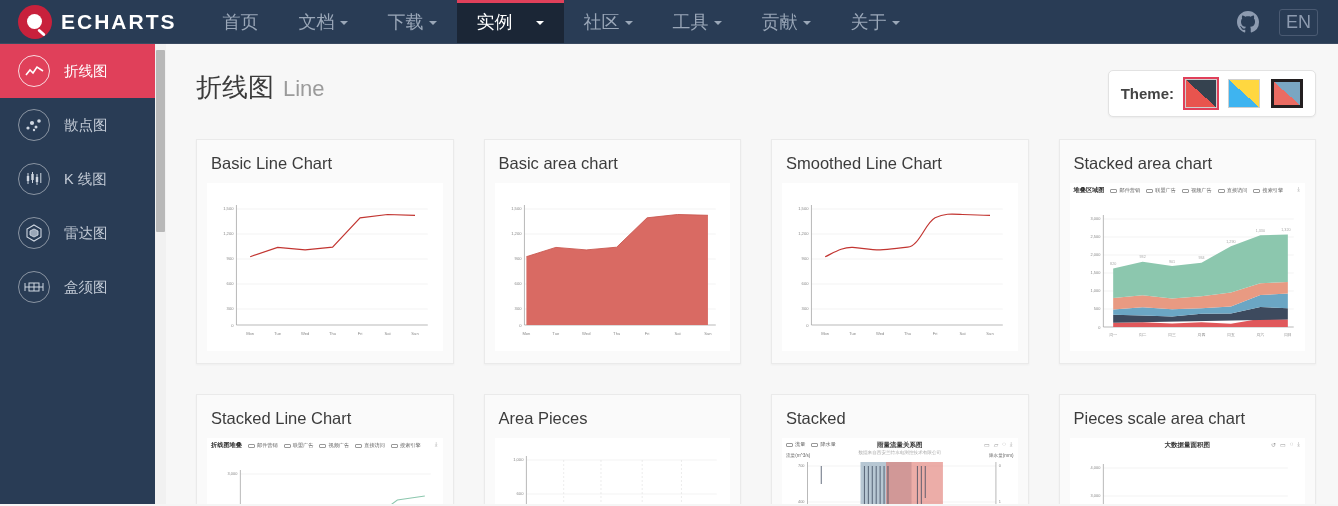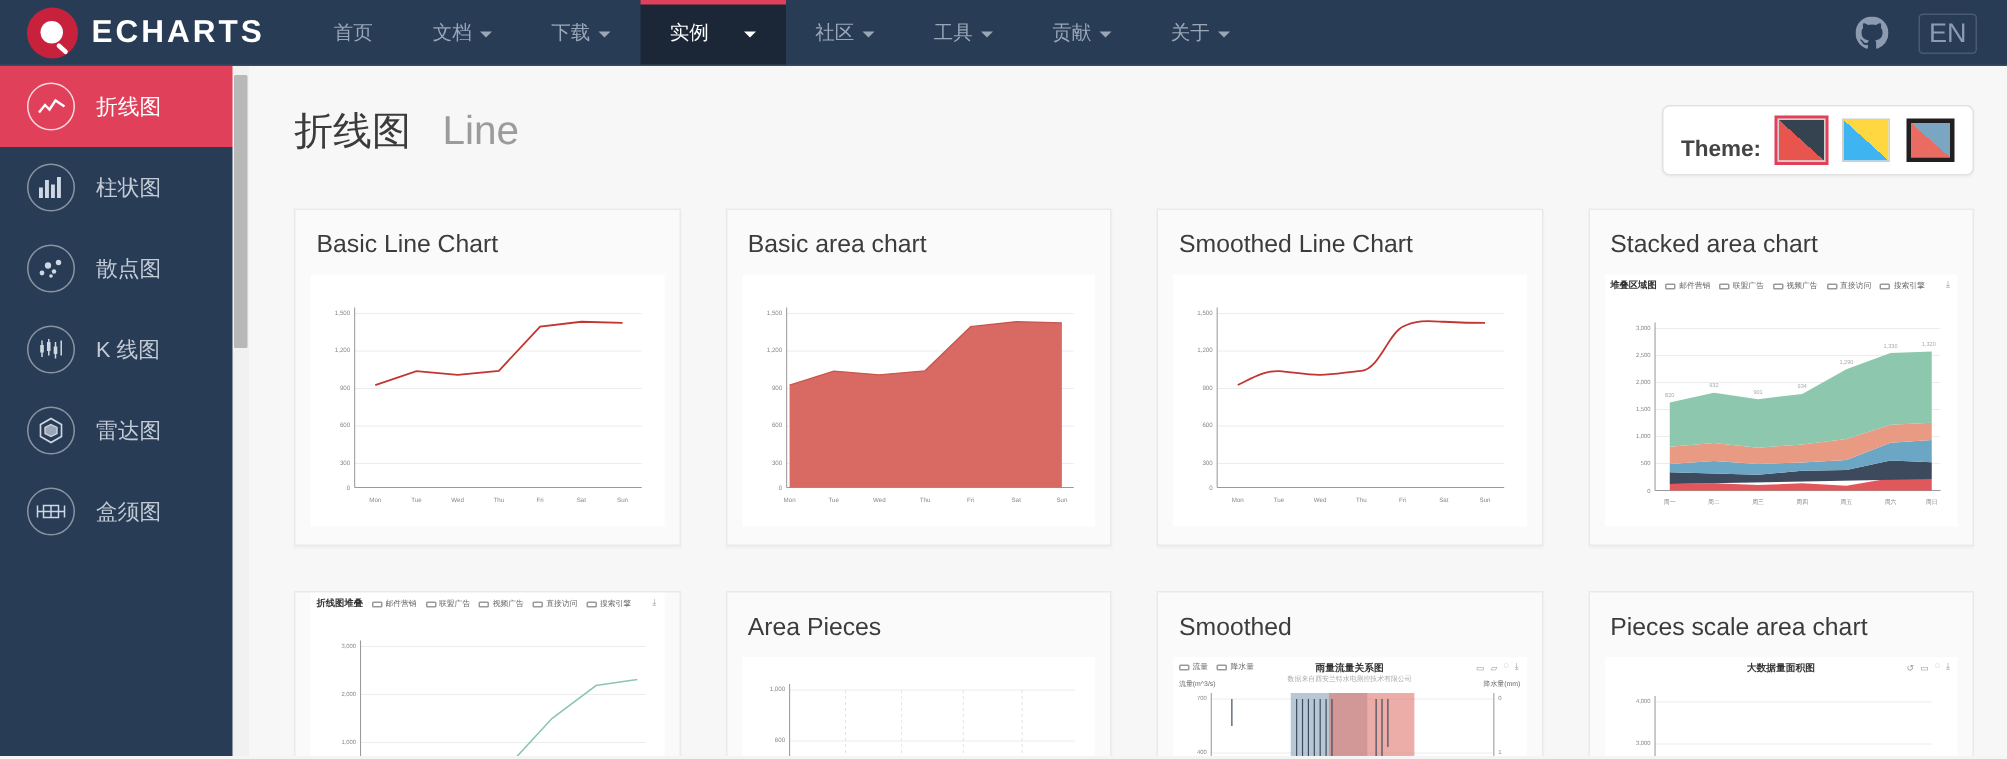--- a/index.html
+++ b/index.html
@@ -39,21 +39,21 @@
     transform: rotate(42deg); border-radius: 2px;
   }
   .brand-name {
     color: #ffffff; font-size: 21px; font-weight: bold;
     letter-spacing: 2.0px;
   }
   .nav-items { display: flex; align-items: stretch; }
   .nav-item {
     display: flex; align-items: center; justify-content: center;
     padding: 0 20px;
-    color: #9aa7b8; font-size: 13px;
+    color: #9aa7b8; font-size: 18px;
     cursor: pointer; position: relative;
     white-space: nowrap;
     text-align: center;
   }
   .nav-item.active {
     background: #1b2636; color: #ffffff; gap: 18px;
   }
   .nav-item.active::before {
     content: ""; position: absolute; top: 0; left: 0; right: 0;
     height: 3px; background: #e0405a;
@@ -119,24 +119,24 @@
   .main {
     flex: 1; background: #f7f7f7;
     padding: 26px 22px 0 30px;
     overflow: hidden; position: relative;
   }
   .main-head {
     display: flex; align-items: flex-start; justify-content: space-between;
     margin-bottom: 22px;
   }
   .page-title { font-size: 26px; color: #3b3b3b; font-weight: normal; }
-  .page-title .sub { color: #9b9b9b; font-size: 27px; margin-left: 21px; }
+  .page-title .sub { color: #9b9b9b; font-size: 22px; margin-left: 9px; }
 
   .theme-box {
-    display: flex; align-items: flex-end; gap: 11px;
+    display: flex; align-items: center; gap: 11px;
     background: #ffffff; border: 1px solid #e2e2e2; border-radius: 5px;
     padding: 8px 12px;
     box-shadow: 0 1px 2px rgba(0,0,0,0.05);
   }
   .theme-label { font-size: 15px; color: #444; font-weight: bold; }
   .theme-sw {
     width: 32px; height: 29px; cursor: pointer;
     border: 1px solid #cfcfcf; position: relative;
   }
   .theme-sw.selected { outline: 2px solid #e0405a; outline-offset: 0px; }
@@ -260,31 +260,20 @@
 
     <div class="side-item active">
       <span class="side-icon">
         <svg width="19" height="13" viewBox="0 0 19 13">
           <polyline points="1,10 5,5 8,8 12,2 18,6" fill="none" stroke="#fff" stroke-width="1.6"></polyline>
         </svg>
       </span>
       <span>折线图</span>
     </div>
 
-    <div class="side-item">
-      <span class="side-icon">
-        <svg width="18" height="14" viewBox="0 0 18 14">
-          <rect x="1" y="7" width="2.6" height="7" fill="#cfd7e2"></rect>
-          <rect x="5" y="2" width="2.6" height="12" fill="#cfd7e2"></rect>
-          <rect x="9" y="5" width="2.6" height="9" fill="#cfd7e2"></rect>
-          <rect x="13" y="0" width="2.6" height="14" fill="#cfd7e2"></rect>
-        </svg>
-      </span>
-      <span>柱状图</span>
-    </div>
 
 
     <div class="side-item">
       <span class="side-icon">
         <svg width="18" height="14" viewBox="0 0 18 14">
           <circle cx="3" cy="10" r="1.6" fill="#cfd7e2"></circle>
           <circle cx="7" cy="5" r="2.1" fill="#cfd7e2"></circle>
           <circle cx="11" cy="9" r="1.5" fill="#cfd7e2"></circle>
           <circle cx="14" cy="3" r="1.8" fill="#cfd7e2"></circle>
           <circle cx="9" cy="12" r="1.2" fill="#cfd7e2"></circle>
@@ -533,20 +522,21 @@
                 <text x="134" y="70">934</text>
               <text x="164" y="54">1,290</text>
                 <text x="194" y="43">1,330</text>
               <text x="220" y="42">1,320</text>
             </g>
           </svg>
         </div>
       </div>
 
       <div class="card">
+        <div class="card-title">Stacked Line Chart</div>
         <div class="card-canvas">
           <div class="mini-legend">
             <span class="bold">折线图堆叠</span>
             <span class="legend-entry">
               <span class="legend-mark"></span>
               <span>邮件营销</span>
             </span>
             <span class="legend-entry">
               <span class="legend-mark"></span>
               <span>联盟广告</span>
@@ -605,21 +595,21 @@
               <text x="29" y="23">1,000</text>
                 <text x="29" y="57">600</text>
               <text x="29" y="91">300</text>
             </g>
             <path d="M62,140 C66,120 72,94 82,94 C92,94 100,112 108,126 L108,140 Z" fill="#96e8a0" stroke="#2bb04a" stroke-width="1.4"></path>
           </svg>
         </div>
       </div>
 
       <div class="card">
-        <div class="card-title">Smoothed</div>
+        <div class="card-title">Stacked</div>
         <div class="card-canvas">
           <div class="mini-legend">
             <span class="legend-entry">
               <span class="legend-mark"></span>
               <span>流量</span>
             </span>
             <span class="legend-entry">
               <span class="legend-mark"></span>
               <span>降水量</span>
             </span>

